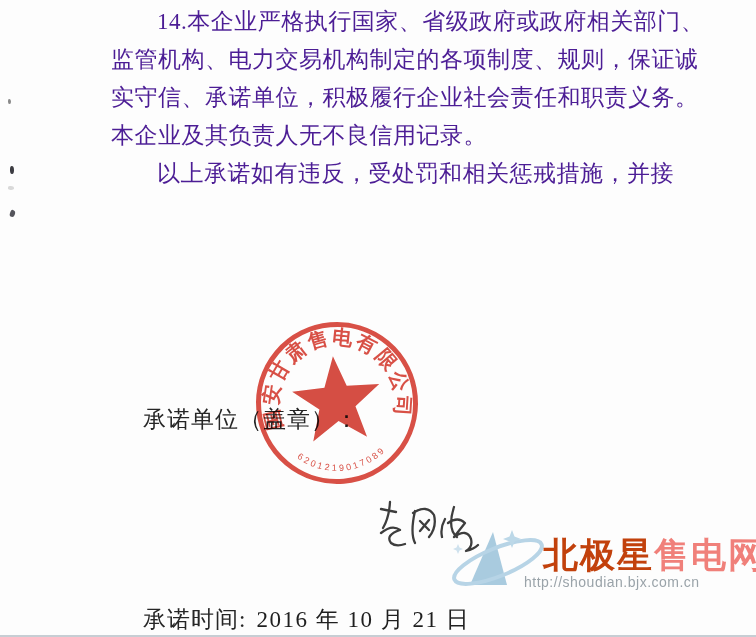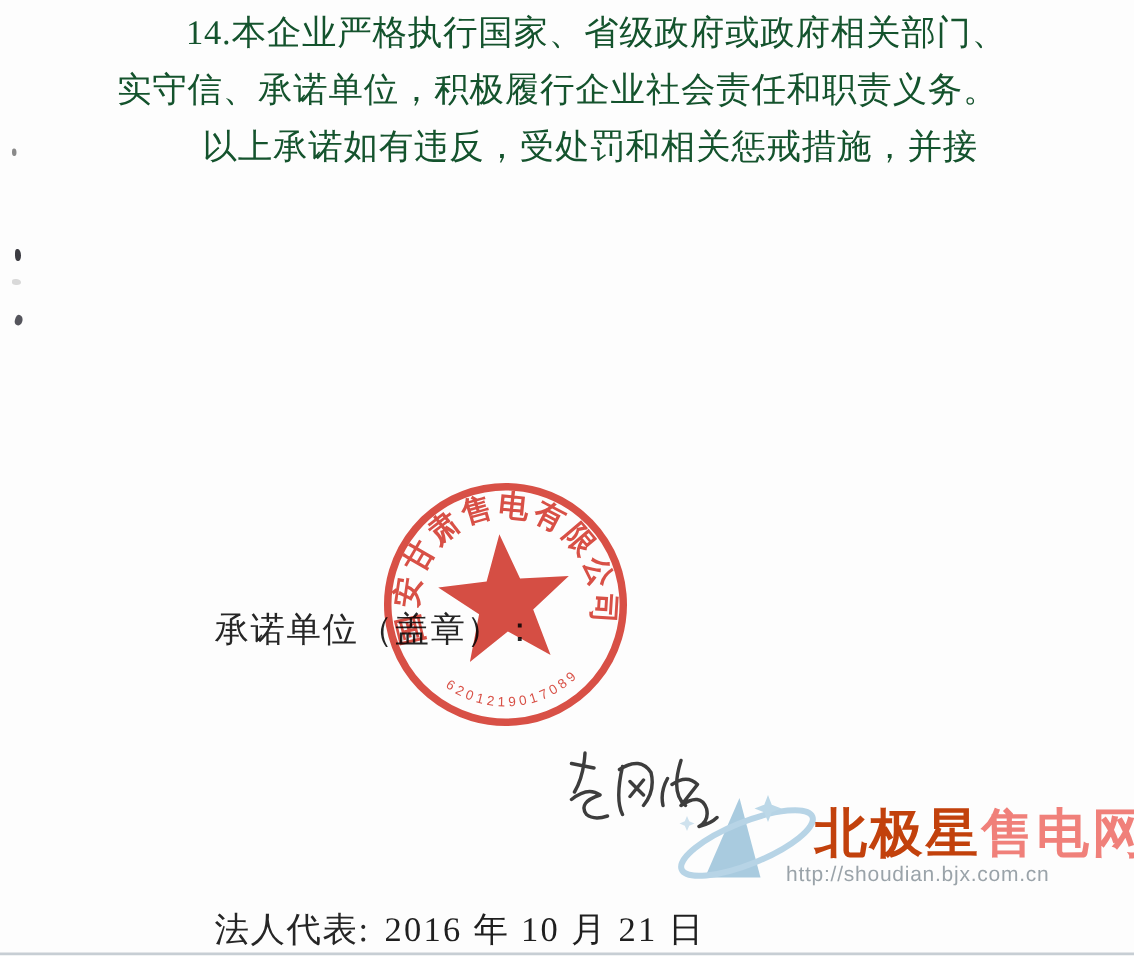--- a/index.html
+++ b/index.html
@@ -9,22 +9,22 @@
     background:#fdfdfd;
     font-family:"Liberation Serif","DejaVu Serif",serif;
     color:#2e2e2e;
   }
   .page-bottom-edge{
     position:absolute;left:0;bottom:0;width:756px;height:2px;
     background:#c7ced4;
   }
   
   .body-text{
-    position:absolute;left:78px;top:3px;width:585px;
-    font-size:23px;line-height:38px;letter-spacing:.5px;color:#14532d;text-align:center;
+    position:absolute;left:111px;top:3px;width:585px;
+    font-size:23px;line-height:38px;letter-spacing:.5px;color:#4c1d95;
   }
   .body-text .line{white-space:nowrap;}
   .body-text .line.indent{padding-left:46px;}
   
   .label{
     position:absolute;left:143px;font-size:23px;color:#262626;
     letter-spacing:1px;white-space:nowrap;
   }
   .unit-label{top:404px;}
   .rep-label{top:510px;}
@@ -59,27 +59,29 @@
   .speck.s3{left:8px;top:186px;width:6px;height:4px;background:#d9d9d9;}
   .speck.s4{left:10px;top:210px;width:5px;height:7px;background:#55555c;transform:rotate(20deg);}
 </style>
 </head>
 <body>
 
 <div class="page">
 
   <div class="body-text">
     <div class="line indent">14.本企业严格执行国家、省级政府或政府相关部门、</div>
+    <div class="line">监管机构、电力交易机构制定的各项制度、规则，保证诚</div>
     <div class="line">实守信、承诺单位，积极履行企业社会责任和职责义务。</div>
+    <div class="line">本企业及其负责人无不良信用记录。</div>
     <div class="line indent">以上承诺如有违反，受处罚和相关惩戒措施，并接</div>
   </div>
 
   <div class="label unit-label">承诺单位（盖章）：</div>
   <div class="label date-line">
-    <span>法人代表:</span><span class="date-value">2016 年 10 月 21 日</span>
+    <span>承诺时间:</span><span class="date-value">2016 年 10 月 21 日</span>
   </div>
 
   <svg class="seal" viewBox="0 0 170 170">
     <circle cx="85" cy="85" r="78.5" fill="none" stroke="#d5382c" stroke-width="5"></circle>
     <polygon fill="#d2352a" points="85,38 96.2,68.6 128.7,69.8 103.1,89.9 112,121.2 85,103 58,121.2 66.9,89.9 41.3,69.8 73.8,68.6"></polygon>
     <path id="sealNameArc" d="M 31.5 109.9 A 59 59 0 1 1 138.5 109.9" fill="none"></path>
     <path id="sealCodeArc" d="M 29.3 124 A 68 68 0 0 0 140.7 124" fill="none"></path>
     <text font-size="20" font-weight="bold" fill="#d5382c" letter-spacing="2.5" font-family="Liberation Serif, DejaVu Serif, serif">
       <textPath href="#sealNameArc" startOffset="50%" text-anchor="middle">国安甘肃售电有限公司</textPath>
     </text>

